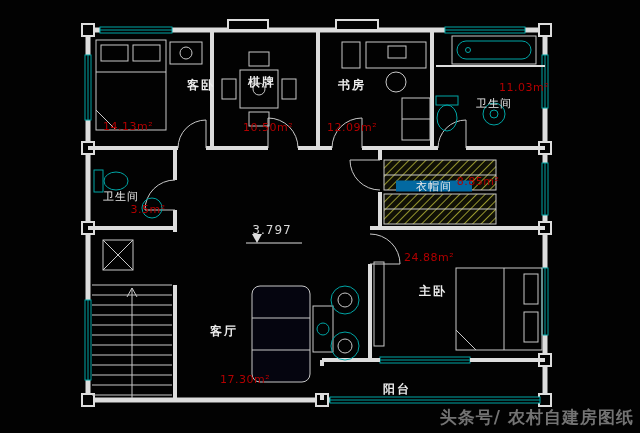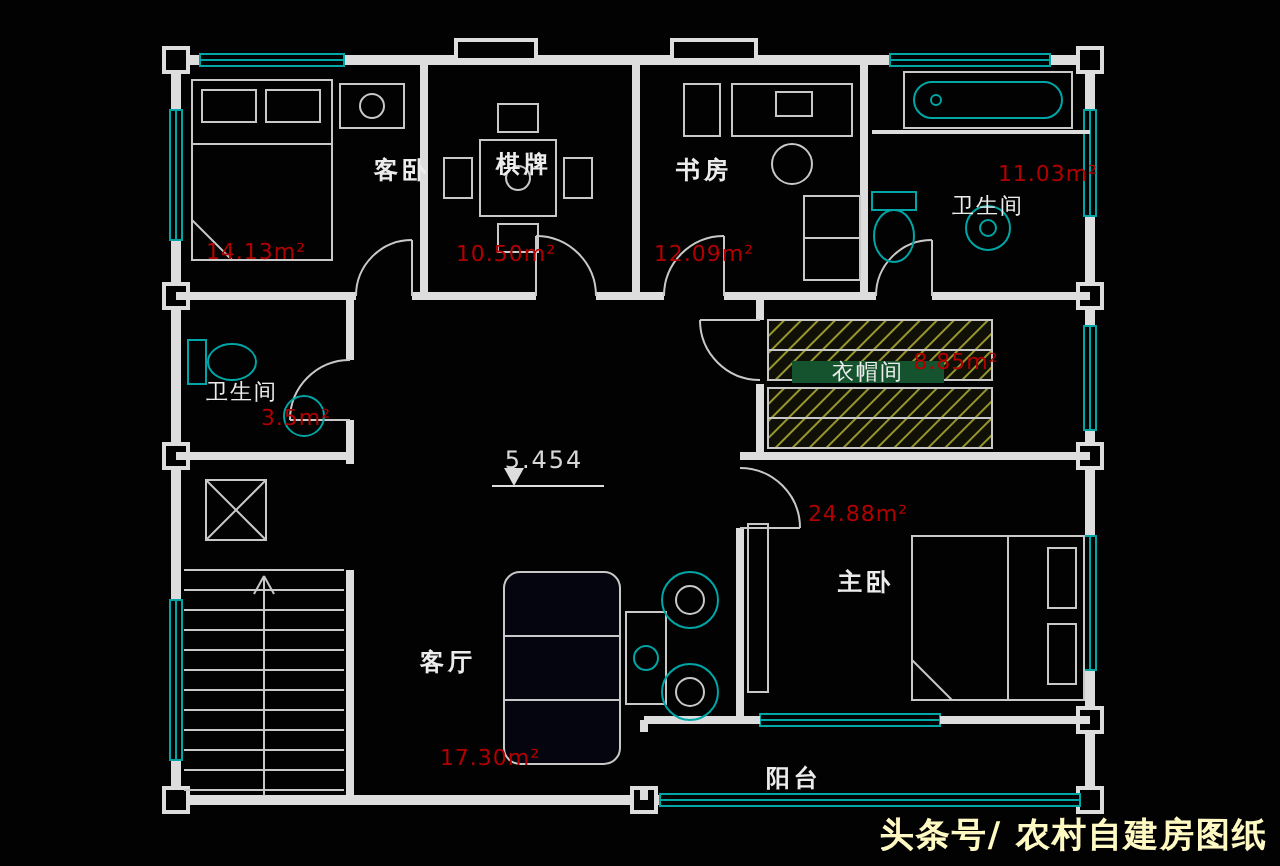--- a/index.html
+++ b/index.html
@@ -8,24 +8,24 @@
     background:#020202;
     font-family:"DejaVu Sans","Liberation Sans",sans-serif;
   }
   .canvas{position:relative;width:640px;height:433px;background:#020202;}
   .canvas svg{position:absolute;left:0;top:0;}
   .lbl{position:absolute;transform:translate(-50%,-50%);white-space:nowrap;line-height:1;}
   .room{color:#ececec;font-size:12px;font-weight:bold;letter-spacing:2px;}
   .room-sm{color:#ececec;font-size:11px;font-weight:normal;letter-spacing:1px;}
   .area{color:#b20000;font-size:11px;letter-spacing:0.5px;}
   .elev{color:#d8d8d8;font-size:12px;letter-spacing:1px;}
-  .onhatch{background:#14532d;padding:0 20px;}
+  .onhatch{background:#0369a1;padding:0 20px;}
   .watermark{
     position:absolute;right:6px;bottom:4px;
-    color:#fef9c3;font-size:17px;font-weight:bold;letter-spacing:1px;
+    color:#737373;font-size:17px;font-weight:bold;letter-spacing:1px;
   }
 </style>
 </head>
 <body>
 
 <div class="canvas">
 
   <svg width="640" height="433" viewBox="0 0 640 433">
     <defs>
       <pattern id="hatch" width="6" height="6" patternUnits="userSpaceOnUse" patternTransform="rotate(45)">
@@ -217,25 +217,25 @@
   <div class="lbl room" style="left:262px;top:82px">棋牌</div>
   <div class="lbl room" style="left:352px;top:85px">书房</div>
   <div class="lbl room-sm" style="left:494px;top:103px">卫生间</div>
   <div class="lbl room-sm" style="left:121px;top:196px">卫生间</div>
   <div class="lbl room-sm onhatch" style="left:434px;top:186px">衣帽间</div>
   <div class="lbl room" style="left:433px;top:291px">主卧</div>
   <div class="lbl room" style="left:224px;top:331px">客厅</div>
   <div class="lbl room" style="left:397px;top:389px">阳台</div>
 
   <div class="lbl area" style="left:128px;top:126px">14.13m²</div>
-  <div class="lbl area" style="left:253px;top:127px">10.50m²</div>
+  <div class="lbl area" style="left:268px;top:127px">10.50m²</div>
   <div class="lbl area" style="left:352px;top:127px">12.09m²</div>
   <div class="lbl area" style="left:524px;top:87px">11.03m²</div>
   <div class="lbl area" style="left:148px;top:209px">3.5m²</div>
   <div class="lbl area" style="left:478px;top:181px">8.85m²</div>
   <div class="lbl area" style="left:429px;top:257px">24.88m²</div>
   <div class="lbl area" style="left:245px;top:379px">17.30m²</div>
 
-  <div class="lbl elev" style="left:272px;top:230px">5.454</div>
+  <div class="lbl elev" style="left:272px;top:230px">3.797</div>
 
   <div class="watermark">头条号/ 农村自建房图纸</div>
 
 </div>
 
 </body></html>

